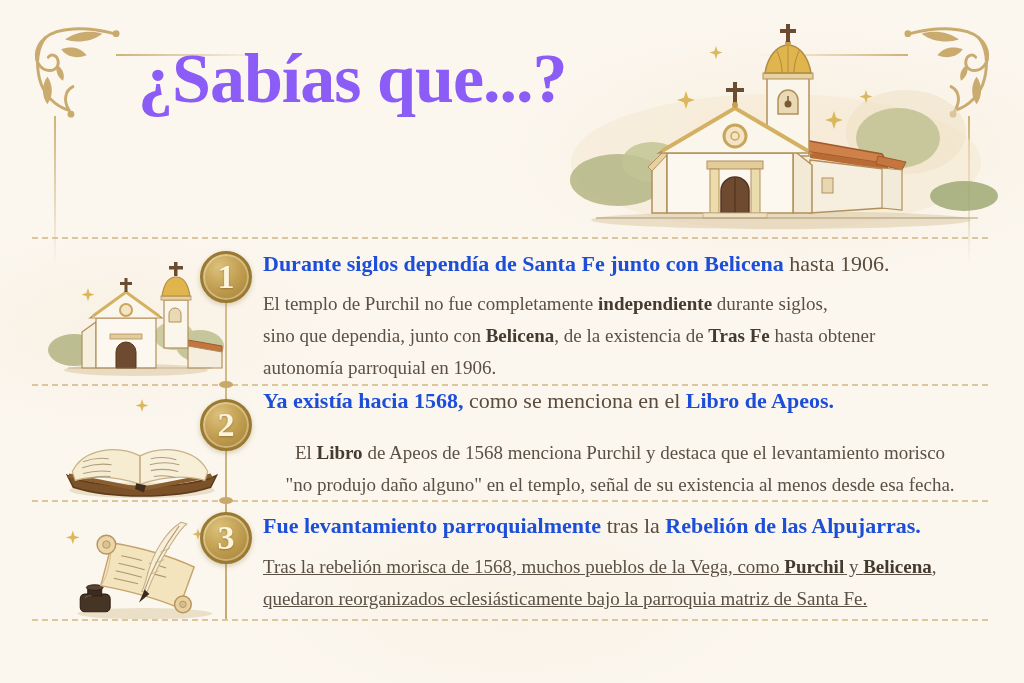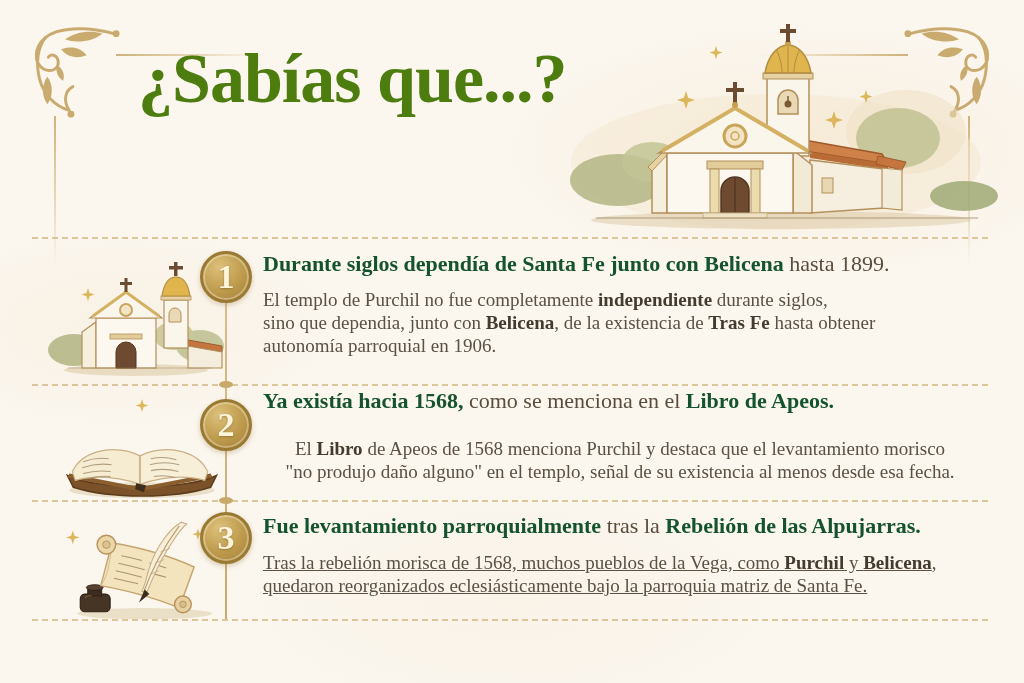--- a/index.html
+++ b/index.html
@@ -11,21 +11,21 @@
   .canvas::before{
     content:"";position:absolute;inset:0;pointer-events:none;
     background:
       radial-gradient(ellipse 420px 180px at 78% 22%, rgba(241,224,196,.35), transparent 70%),
       radial-gradient(ellipse 300px 140px at 12% 48%, rgba(243,229,204,.30), transparent 70%),
       radial-gradient(ellipse 380px 160px at 50% 88%, rgba(244,233,214,.25), transparent 70%);
   }
   .title{
     position:absolute;left:138px;top:44px;margin:0;
     font-size:70px;font-weight:700;letter-spacing:-1px;line-height:1;
-    color:#4d7c0f;
+    color:#8b5cf6;
   }
   .corner{position:absolute;width:108px;height:108px;}
   .corner-tl{left:14px;top:14px;}
   .corner-tr{right:14px;top:14px;transform:scaleX(-1);}
   .edge-line{position:absolute;pointer-events:none;}
   .el-tl-h{left:116px;top:54px;width:150px;height:2px;background:linear-gradient(to right,#CFB27A,rgba(207,178,122,0));}
   .el-tl-v{left:54px;top:116px;width:2px;height:150px;background:linear-gradient(to bottom,#CFB27A,rgba(207,178,122,0));}
   .el-tr-h{right:116px;top:54px;width:150px;height:2px;background:linear-gradient(to left,#CFB27A,rgba(207,178,122,0));}
   .el-tr-v{right:54px;top:116px;width:2px;height:150px;background:linear-gradient(to bottom,#CFB27A,rgba(207,178,122,0));}
   .church-main{position:absolute;left:566px;top:12px;width:440px;height:224px;}
@@ -53,27 +53,27 @@
   .b3{left:200px;top:512px;}
   .illus{position:absolute;z-index:2;}
   .illus1{left:48px;top:248px;width:180px;height:132px;}
   .illus2{left:54px;top:399px;width:175px;height:103px;}
   .illus3{left:50px;top:511px;width:180px;height:112px;}
   .heading{
     position:absolute;left:263px;width:724px;margin:0;
     font-size:22px;line-height:30px;font-weight:400;color:#5A4C3C;
     white-space:pre-line;
   }
-  .heading .seg-bold{font-weight:700;color:#14532d;}
+  .heading .seg-bold{font-weight:700;color:#1d4ed8;}
   .h1{top:249px;}
   .h2{top:386px;}
   .h3{top:511px;}
   .bodytext{
     position:absolute;left:263px;width:714px;margin:0;
-    font-size:19px;line-height:23px;color:#5A5044;
+    font-size:19px;line-height:32px;color:#5A5044;
     white-space:pre-line;
   }
   .bodytext .seg-bold{font-weight:700;color:#443B2F;}
   .p1{top:288px;}
   .p2{top:437px;text-align:center;}
   .p3{top:551px;text-decoration:underline;}
 </style>
 </head>
 <body>
 
@@ -203,21 +203,21 @@
       <rect x="72" y="34" width="12" height="3" fill="#6B4C30"></rect>
       <circle cx="78" cy="62" r="6" fill="#F2E4C4" stroke="#C9A55C" stroke-width="2"></circle>
       <rect x="62" y="86" width="32" height="5" fill="#E2CD9A" stroke="#B3905B" stroke-width="0.8"></rect>
       <path d="M68,120 v-16 a10,10 0 0 1 20,0 v16 z" fill="#6E4A31" stroke="#55361E" stroke-width="1"></path>
       <line x1="20" y1="120" x2="164" y2="120" stroke="#A08B66" stroke-width="1.2" opacity="0.5"></line>
       <path d="M40,46 l1.6,5 5,1.6 -5,1.6 -1.6,5 -1.6,-5 -5,-1.6 5,-1.6 z" fill="#DCB85D" transform="translate(0,-6)"></path>
     </svg>
     <div class="badge b1">
         <span>1</span>
       </div>
-    <h2 class="heading h1"><span class="seg-bold">Durante siglos dependía de Santa Fe junto con Belicena</span><span> hasta 1899.</span></h2>
+    <h2 class="heading h1"><span class="seg-bold">Durante siglos dependía de Santa Fe junto con Belicena</span><span> hasta 1906.</span></h2>
     <p class="bodytext p1"><span>El templo de Purchil no fue completamente </span><span class="seg-bold">independiente</span><span> durante siglos,
 sino que dependia, junto con </span><span class="seg-bold">Belicena</span><span>, de la existencia de </span><span class="seg-bold">Tras Fe</span><span> hasta obtener
 autonomía parroquial en 1906.</span></p>
   </section>
 
   <section>
     <svg class="illus illus2" viewBox="0 0 175 105">
       <path d="M88,4 l1.6,5 5,1.6 -5,1.6 -1.6,5 -1.6,-5 -5,-1.6 5,-1.6 z" fill="#DCB85D" transform="translate(0,-4)"></path>
       <ellipse cx="88" cy="93" rx="74" ry="8" fill="#E3D5B8" opacity="0.7"></ellipse>
       <path d="M12,78 C42,93 134,93 164,78 L158,90 C120,102 56,102 18,90 Z" fill="#7A5128" stroke="#5E3C1B" stroke-width="1.5"></path>

